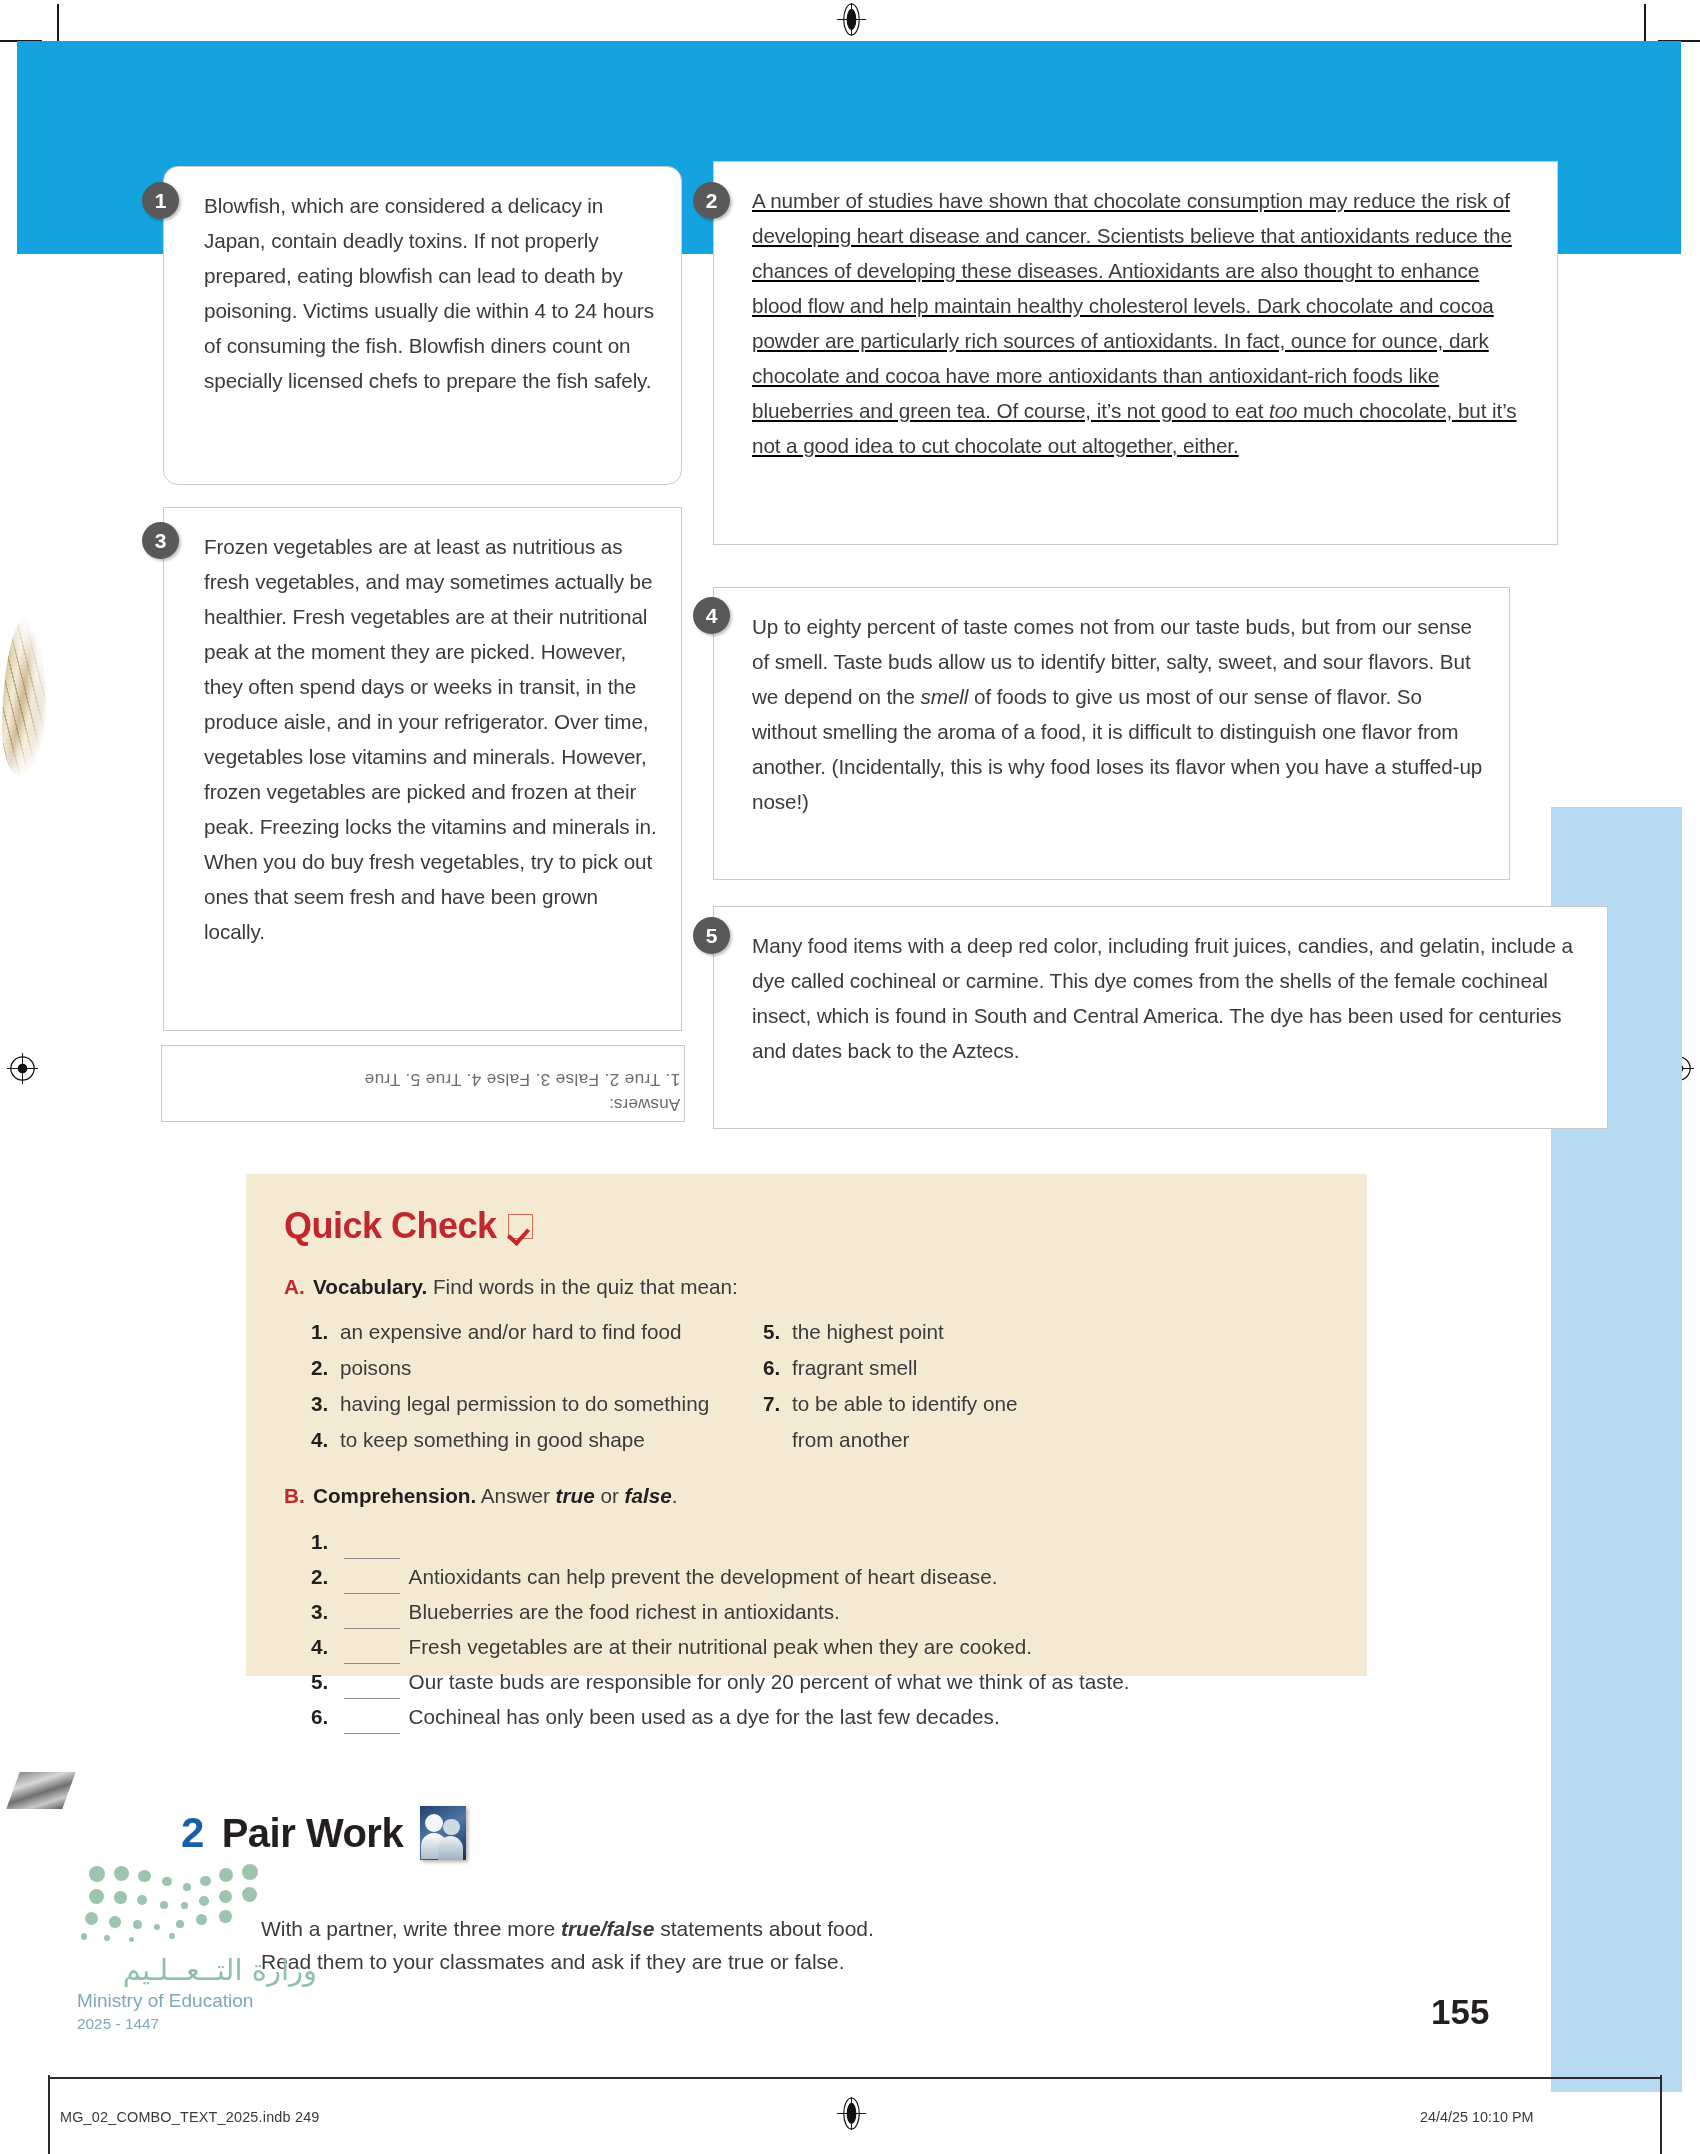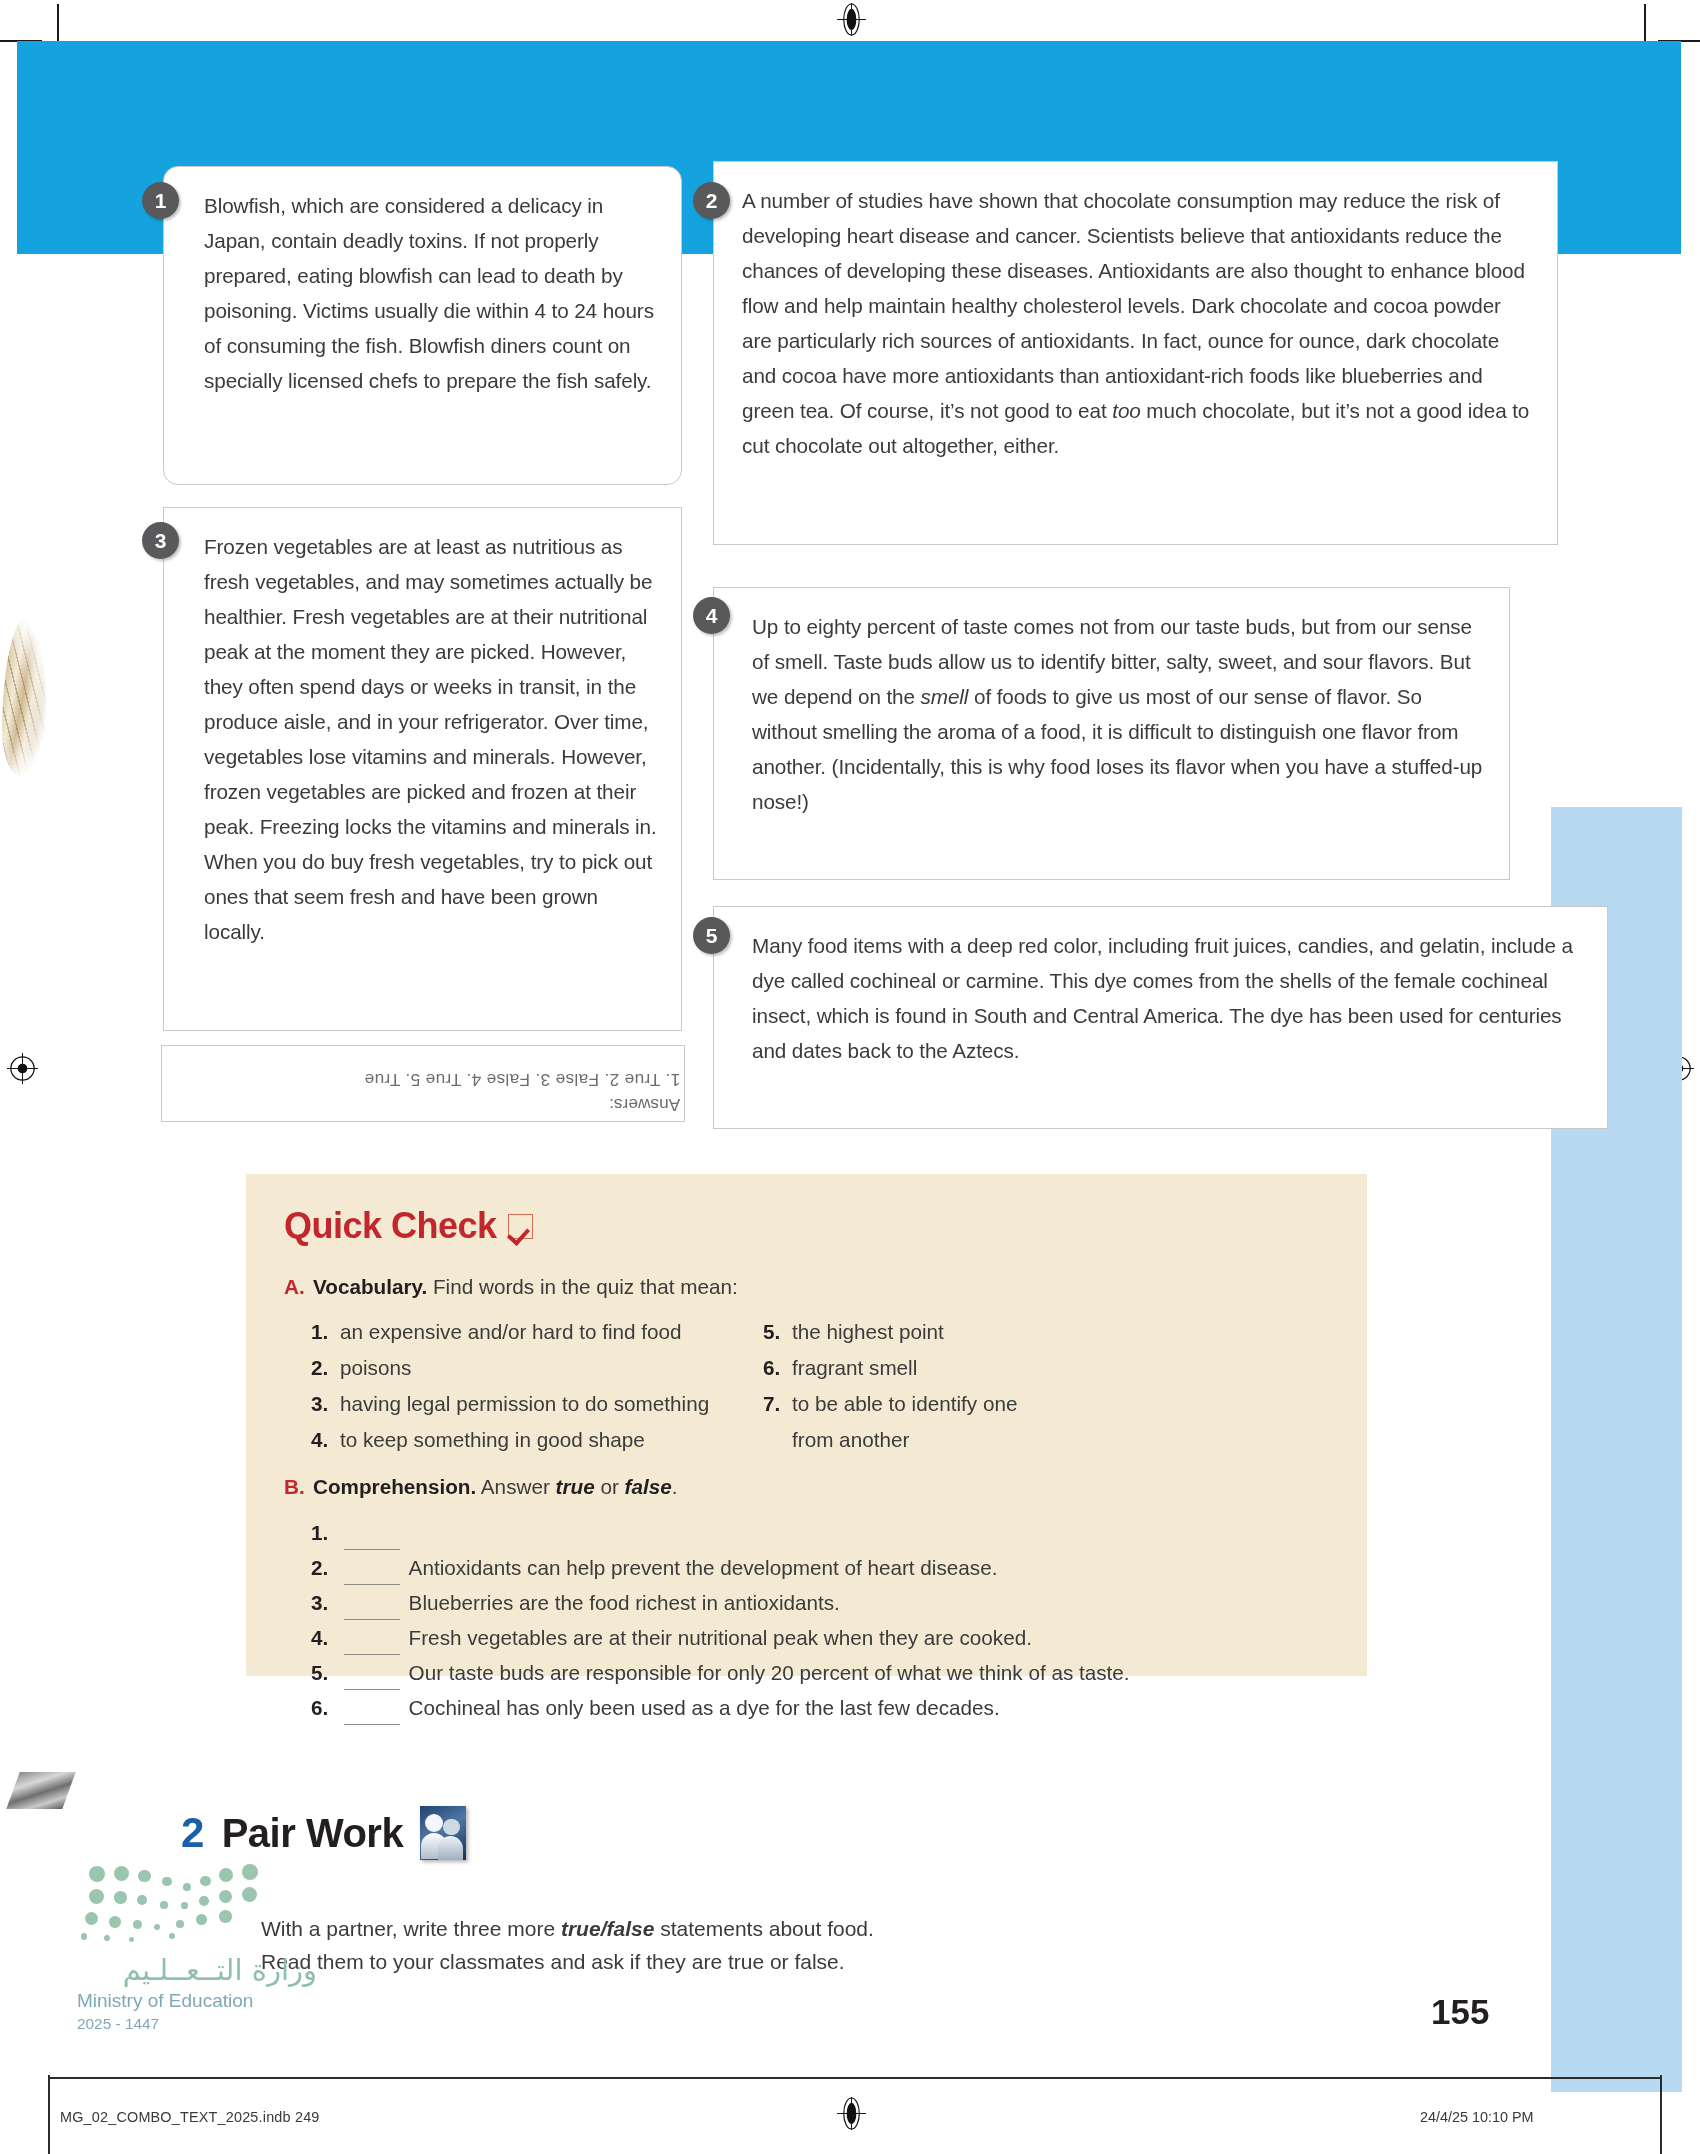--- a/index.html
+++ b/index.html
@@ -162,21 +162,21 @@
 <div class="blue-band"></div>
 <div class="side-panel"></div>
 <div class="feather"></div>
 <div class="clip"></div>
 
 <div class="qbox" style="left:163px;top:166px;width:519px;height:319px;padding:21px 23px 0 40px;border-radius:15px;">
   <div class="qtext">Blowfish, which are considered a delicacy in Japan, contain deadly toxins. If not properly prepared, eating blowfish can lead to death by poisoning. Victims usually die within 4 to 24 hours of consuming the fish. Blowfish diners count on specially licensed chefs to prepare the fish safely.</div>
 </div>
 <div class="qnum" style="left:142px;top:182px;">1</div>
 
-<div class="qbox" style="left:713px;top:161px;width:845px;height:384px;padding:21px 25px 0 28px;">
+<div class="qbox" style="left:713px;top:161px;width:845px;height:384px;padding:21px 25px 0 38px;text-decoration:underline;">
   <div class="qtext"><span>A number of studies have shown that chocolate consumption may reduce the risk of developing heart disease and cancer. Scientists believe that antioxidants reduce the chances of developing these diseases. Antioxidants are also thought to enhance blood flow and help maintain healthy cholesterol levels. Dark chocolate and cocoa powder are particularly rich sources of antioxidants. In fact, ounce for ounce, dark chocolate and cocoa have more antioxidants than antioxidant-rich foods like blueberries and green tea. Of course, it’s not good to eat </span><i class="em">too</i><span> much chocolate, but it’s not a good idea to cut chocolate out altogether, either.</span></div>
 </div>
 <div class="qnum" style="left:693px;top:182px;">2</div>
 
 <div class="qbox" style="left:163px;top:507px;width:519px;height:524px;padding:21px 23px 0 40px;">
   <div class="qtext">Frozen vegetables are at least as nutritious as fresh vegetables, and may sometimes actually be healthier. Fresh vegetables are at their nutritional peak at the moment they are picked. However, they often spend days or weeks in transit, in the produce aisle, and in your refrigerator. Over time, vegetables lose vitamins and minerals. However, frozen vegetables are picked and frozen at their peak. Freezing locks the vitamins and minerals in. When you do buy fresh vegetables, try to pick out ones that seem fresh and have been grown locally.</div>
 </div>
 <div class="qnum" style="left:142px;top:522px;">3</div>
 
 <div class="qbox" style="left:713px;top:587px;width:797px;height:293px;padding:21px 25px 0 38px;">
@@ -236,21 +236,21 @@
           <span class="n">7.</span>
           <span>to be able to identify one</span>
         </div>
       <div class="vitem">
           <span class="n"></span>
           <span>from another</span>
         </div>
     </div>
   </div>
 
-  <div class="sec" style="margin-top:14px;">
+  <div class="sec" style="margin-top:23px;">
     <span class="letter">B.</span><b>Comprehension.</b><span> Answer </span><b><i class="em">true</i></b><span> or </span><b><i class="em">false</i></b><span>.</span>
   </div>
 
   <div style="margin-top:13.4px;">
     <div class="bitem">
         <span class="n">1.</span>
         <span class="blank"></span>
       </div>
     <div class="bitem">
         <span class="n">2.</span>

